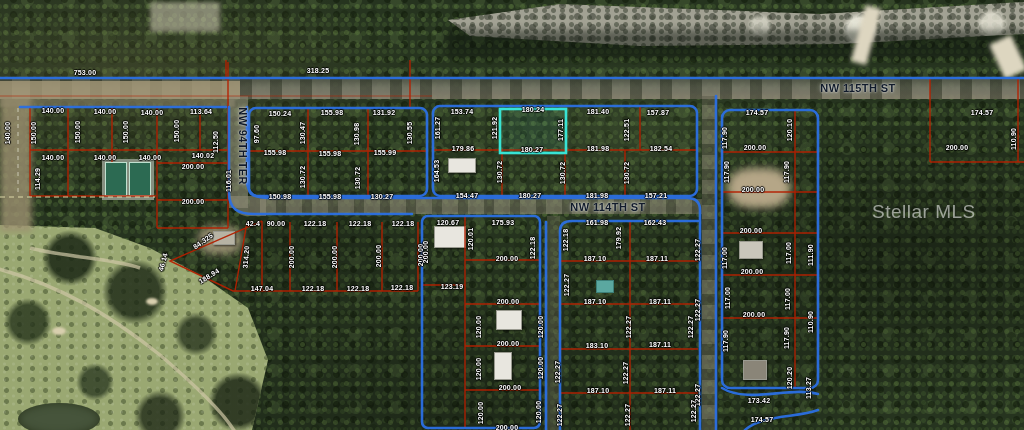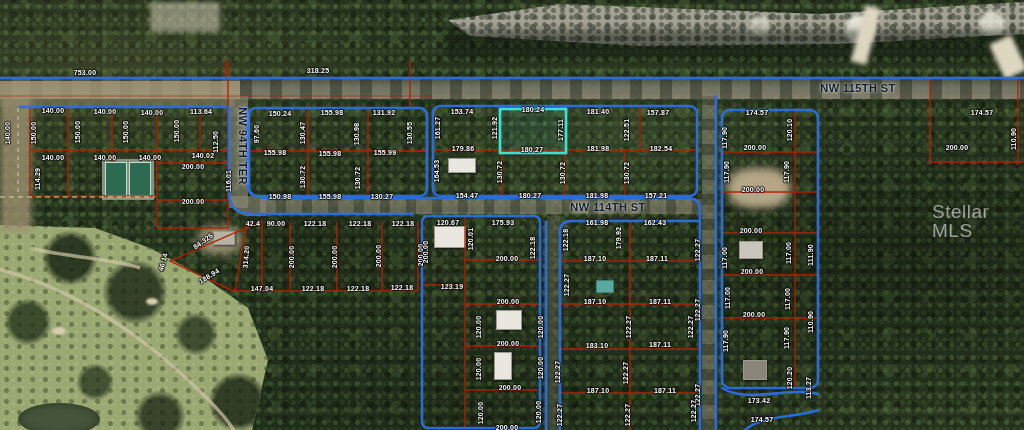--- a/index.html
+++ b/index.html
@@ -86,21 +86,21 @@
   svg.lines{position:absolute;inset:0;pointer-events:none;}
 
   
   .dim{position:absolute;font:700 7px/1 "Liberation Sans",sans-serif;color:#fff;
     white-space:nowrap;letter-spacing:.2px;
     text-shadow:-1px 0 1px rgba(0,0,0,.95),1px 0 1px rgba(0,0,0,.95),
                 0 -1px 1px rgba(0,0,0,.95),0 1px 1px rgba(0,0,0,.95);}
   .street{position:absolute;font:700 11px/1 "Liberation Sans",sans-serif;color:#111b2b;
     letter-spacing:.4px;white-space:nowrap;
     text-shadow:0 0 2px rgba(255,255,255,.85),0 0 5px rgba(255,255,255,.55);}
-  .watermark{position:absolute;left:932px;top:202px;
+  .watermark{position:absolute;left:872px;top:202px;
     font:400 19px/1 "Liberation Sans",sans-serif;color:rgba(255,255,255,.55);
     letter-spacing:.5px;}
 </style>
 </head>
 <body>
 
 <div class="stage" id="stage" style="--c-road: #2b6fe3; --c-parcel: #b42000; --c-highlight: #38e3d4; --c-dashed: #ded8a8;">
 
   <div class="forest"></div>
   <div class="shade"></div>

